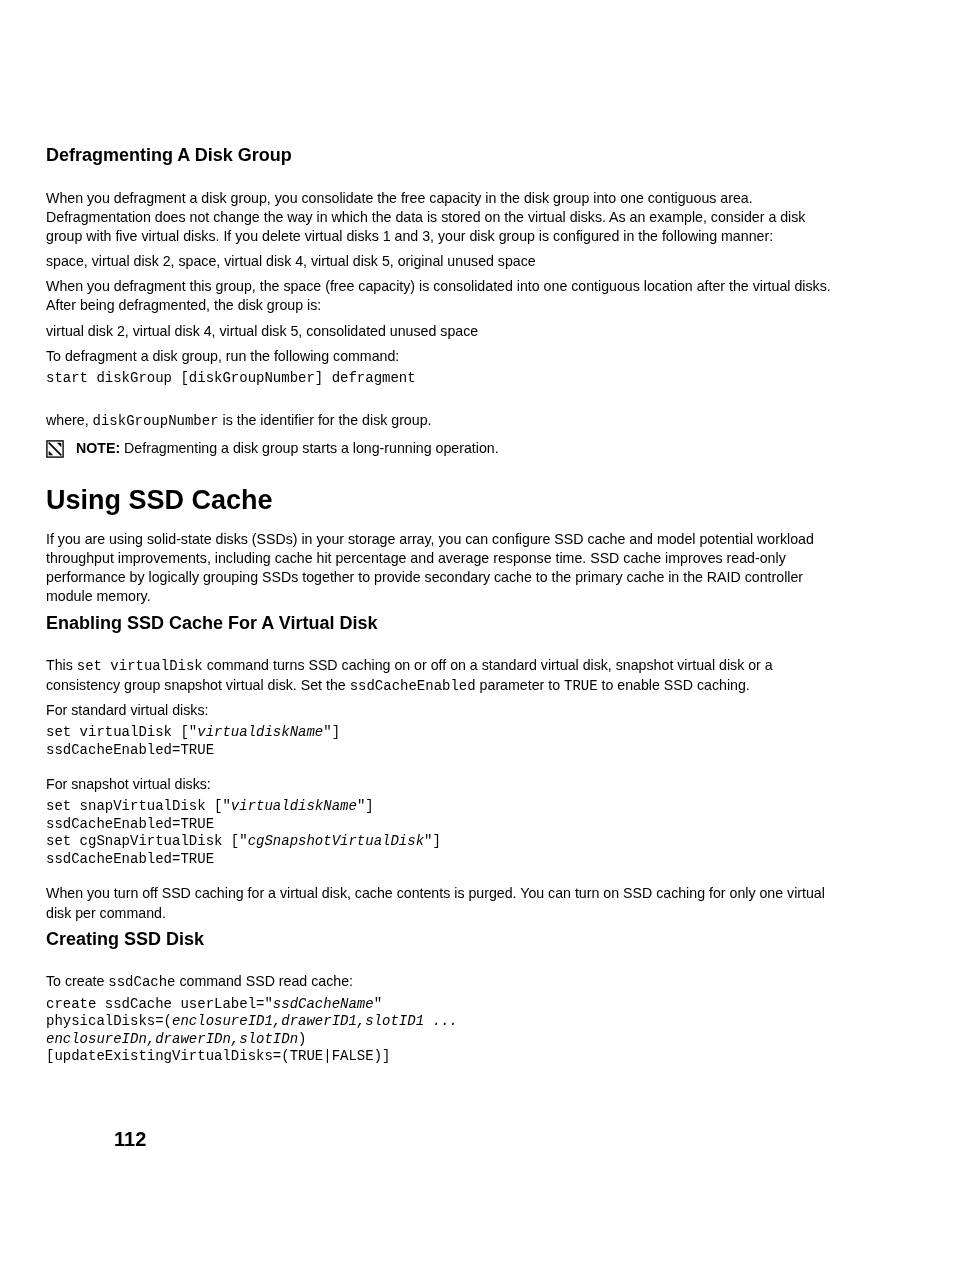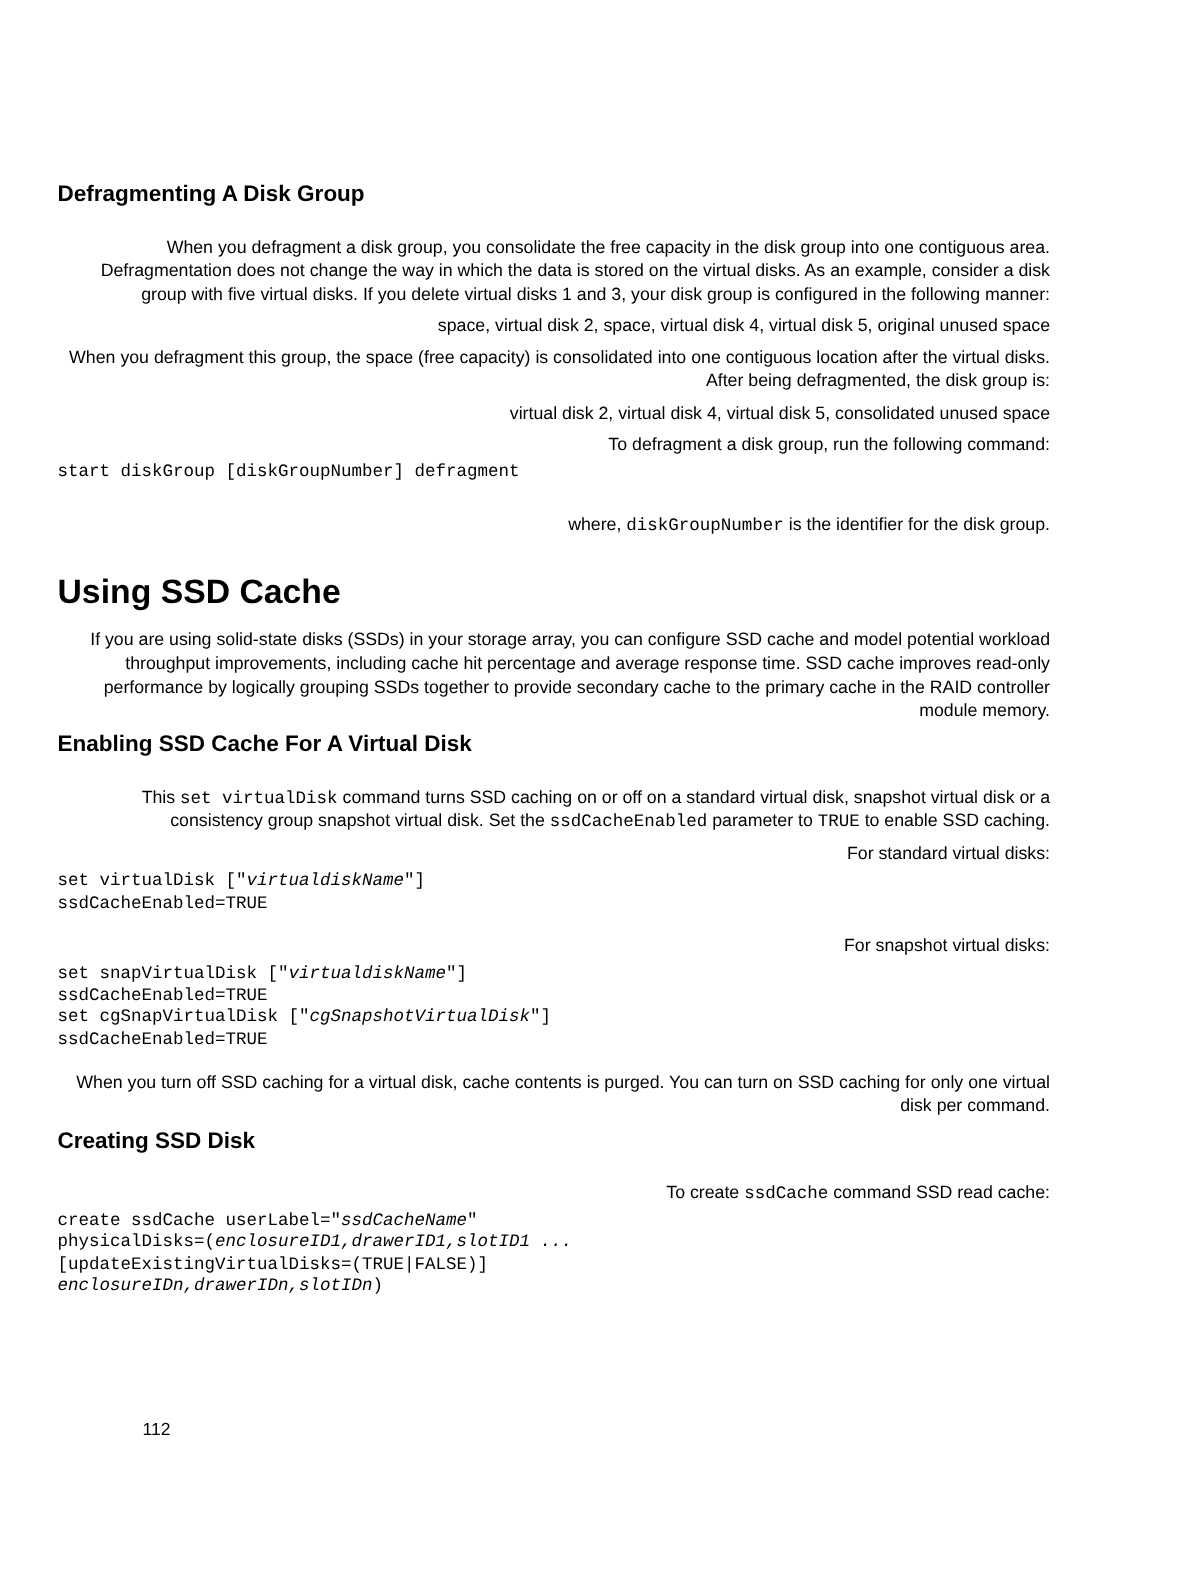--- a/index.html
+++ b/index.html
@@ -24,21 +24,20 @@
     line-height: 1.2;
   }
   h1.main {
     font-size: 27px;
     font-weight: bold;
     margin: 28px 0 14px 0;
     line-height: 1.1;
   }
   p {
     margin: 0 0 6px 0;
-    text-align: right;
   }
   .code {
     font-family: "Courier New", Courier, monospace;
     font-size: 14px;
     line-height: 1.25;
   }
   .italic {
     font-style: italic;
   }
   .bold {
@@ -57,21 +56,22 @@
     flex-shrink: 0;
     margin-top: 1px;
   }
   .note-text {
     flex: 1;
   }
   .pagenum {
     position: absolute;
     left: 114px;
     bottom: 115px;
-    font-size: 14px;
+    font-size: 20px;
+    font-weight: bold;
   }
   .mb8 { margin-bottom: 24px; }
   .mb4 { margin-bottom: 4px; }
   .mt10 { }
   .mt16 { margin-top: 16px; }
   .mt44 { margin-top: 44px; }
 </style>
 </head>
 <body>
 
@@ -83,20 +83,31 @@
   <p>space, virtual disk 2, space, virtual disk 4, virtual disk 5, original unused space</p>
   <p>When you defragment this group, the space (free capacity) is consolidated into one contiguous location after the virtual disks. After being defragmented, the disk group is:</p>
   <p>virtual disk 2, virtual disk 4, virtual disk 5, consolidated unused space</p>
   <p class="mb4">To defragment a disk group, run the following command:</p>
   <div class="code mb8">start diskGroup [diskGroupNumber] defragment</div>
 
   <p class="mt10">
     <span>where, </span><span class="code">diskGroupNumber</span><span> is the identifier for the disk group.</span>
   </p>
 
+  <div class="note-row">
+    <svg class="note-icon" viewBox="0 0 20 20">
+      <rect x="1" y="1" width="18" height="18" fill="none" stroke="#000" stroke-width="1.5"></rect>
+      <path d="M 3 3 L 17 17" stroke="#000" stroke-width="2"></path>
+      <path d="M 12 3 L 16 3 L 17 4 L 17 8 Z" fill="#000"></path>
+      <path d="M 3 12 L 3 17 L 8 17 Z" fill="#000"></path>
+    </svg>
+    <div class="note-text">
+      <span class="bold">NOTE: </span><span>Defragmenting a disk group starts a long-running operation.</span>
+    </div>
+  </div>
 
   <h1 class="main">Using SSD Cache</h1>
   <p>If you are using solid-state disks (SSDs) in your storage array, you can configure SSD cache and model potential workload throughput improvements, including cache hit percentage and average response time. SSD cache improves read-only performance by logically grouping SSDs together to provide secondary cache to the primary cache in the RAID controller module memory.</p>
 
   <h2 class="section mt44">Enabling SSD Cache For A Virtual Disk</h2>
 
   <p>
     <span>This </span><span class="code">set virtualDisk</span><span> command turns SSD caching on or off on a standard virtual disk, snapshot virtual disk or a consistency group snapshot virtual disk. Set the </span><span class="code">ssdCacheEnabled</span><span> parameter to </span><span class="code">TRUE</span><span> to enable SSD caching.</span>
   </p>
 
@@ -121,19 +132,19 @@
 
   <h2 class="section mt44">Creating SSD Disk</h2>
 
   <p class="mb4">
     <span>To create </span><span class="code">ssdCache</span><span> command SSD read cache:</span>
   </p>
 
   <div class="code">
     <div><span>create ssdCache userLabel="</span><span class="italic">ssdCacheName</span><span>"</span></div>
     <div><span>physicalDisks=(</span><span class="italic">enclosureID1,drawerID1,slotID1 ...</span></div>
+    <div><span class="italic">enclosureIDn,drawerIDn,slotIDn</span><span>)</span></div>
     <div>[updateExistingVirtualDisks=(TRUE|FALSE)]</div>
-    <div><span class="italic">enclosureIDn,drawerIDn,slotIDn</span><span>)</span></div>
   </div>
 
 </div>
 
 <div class="pagenum">112</div>
 
 </body></html>

